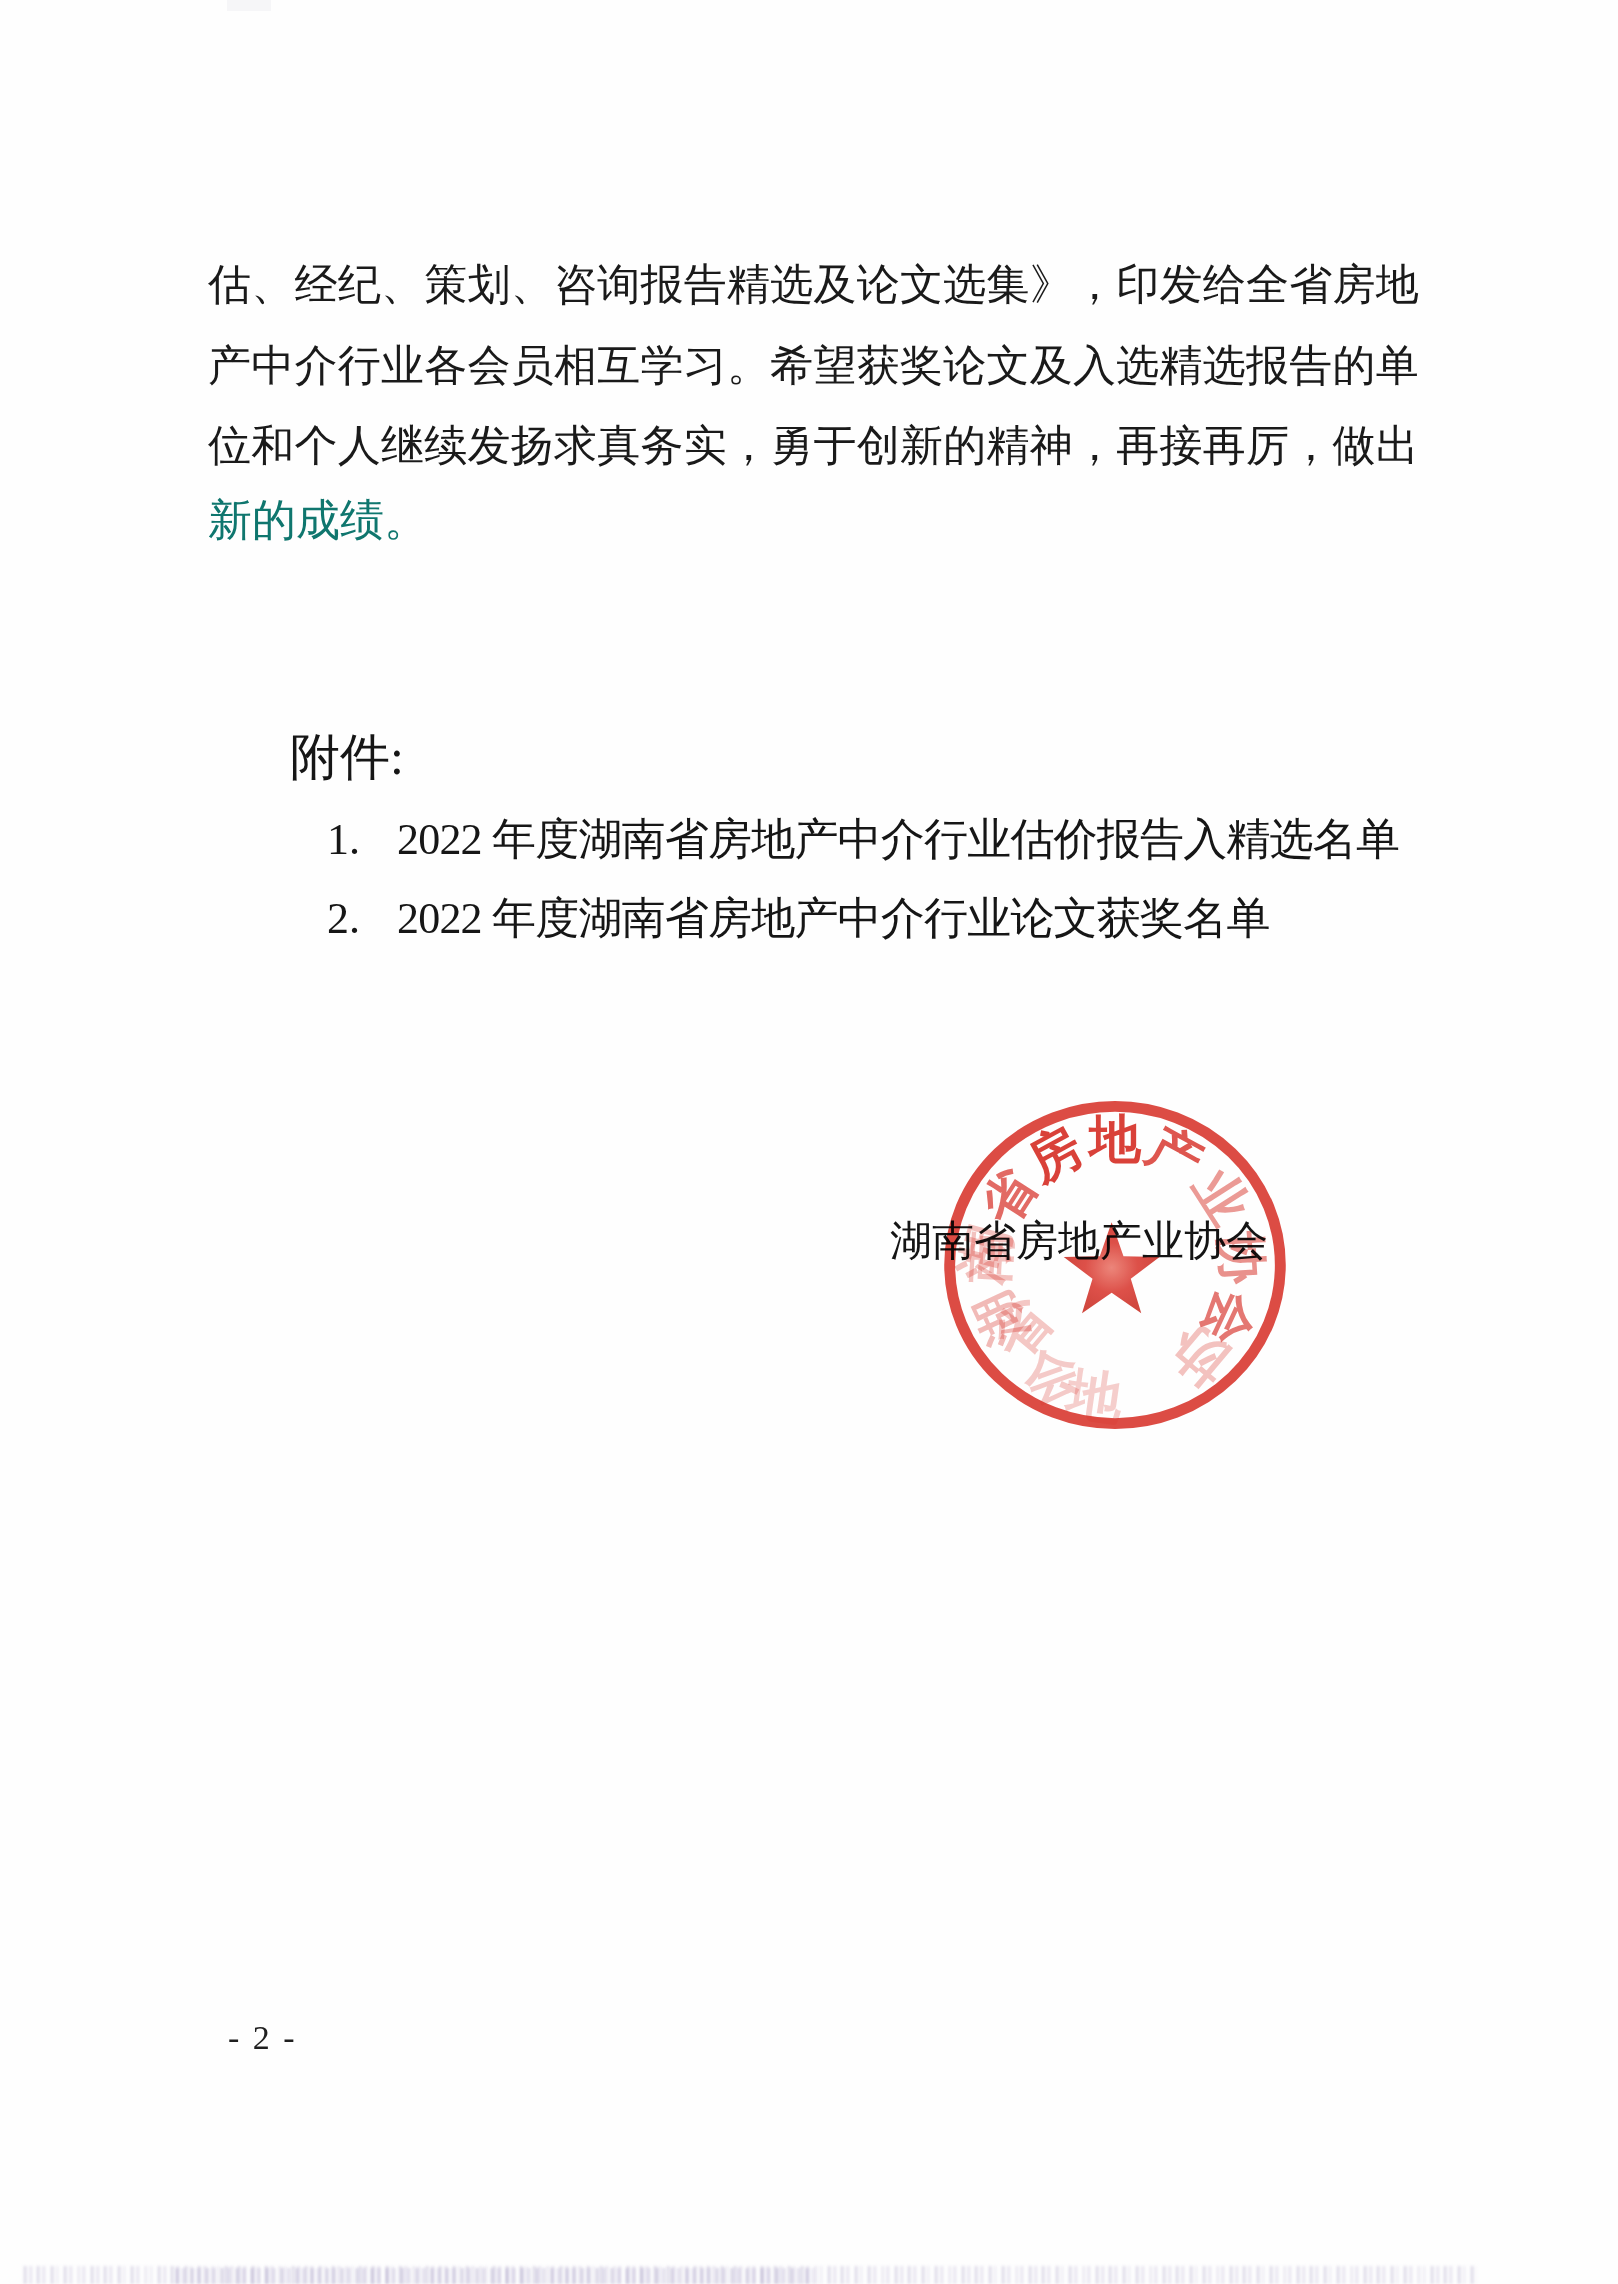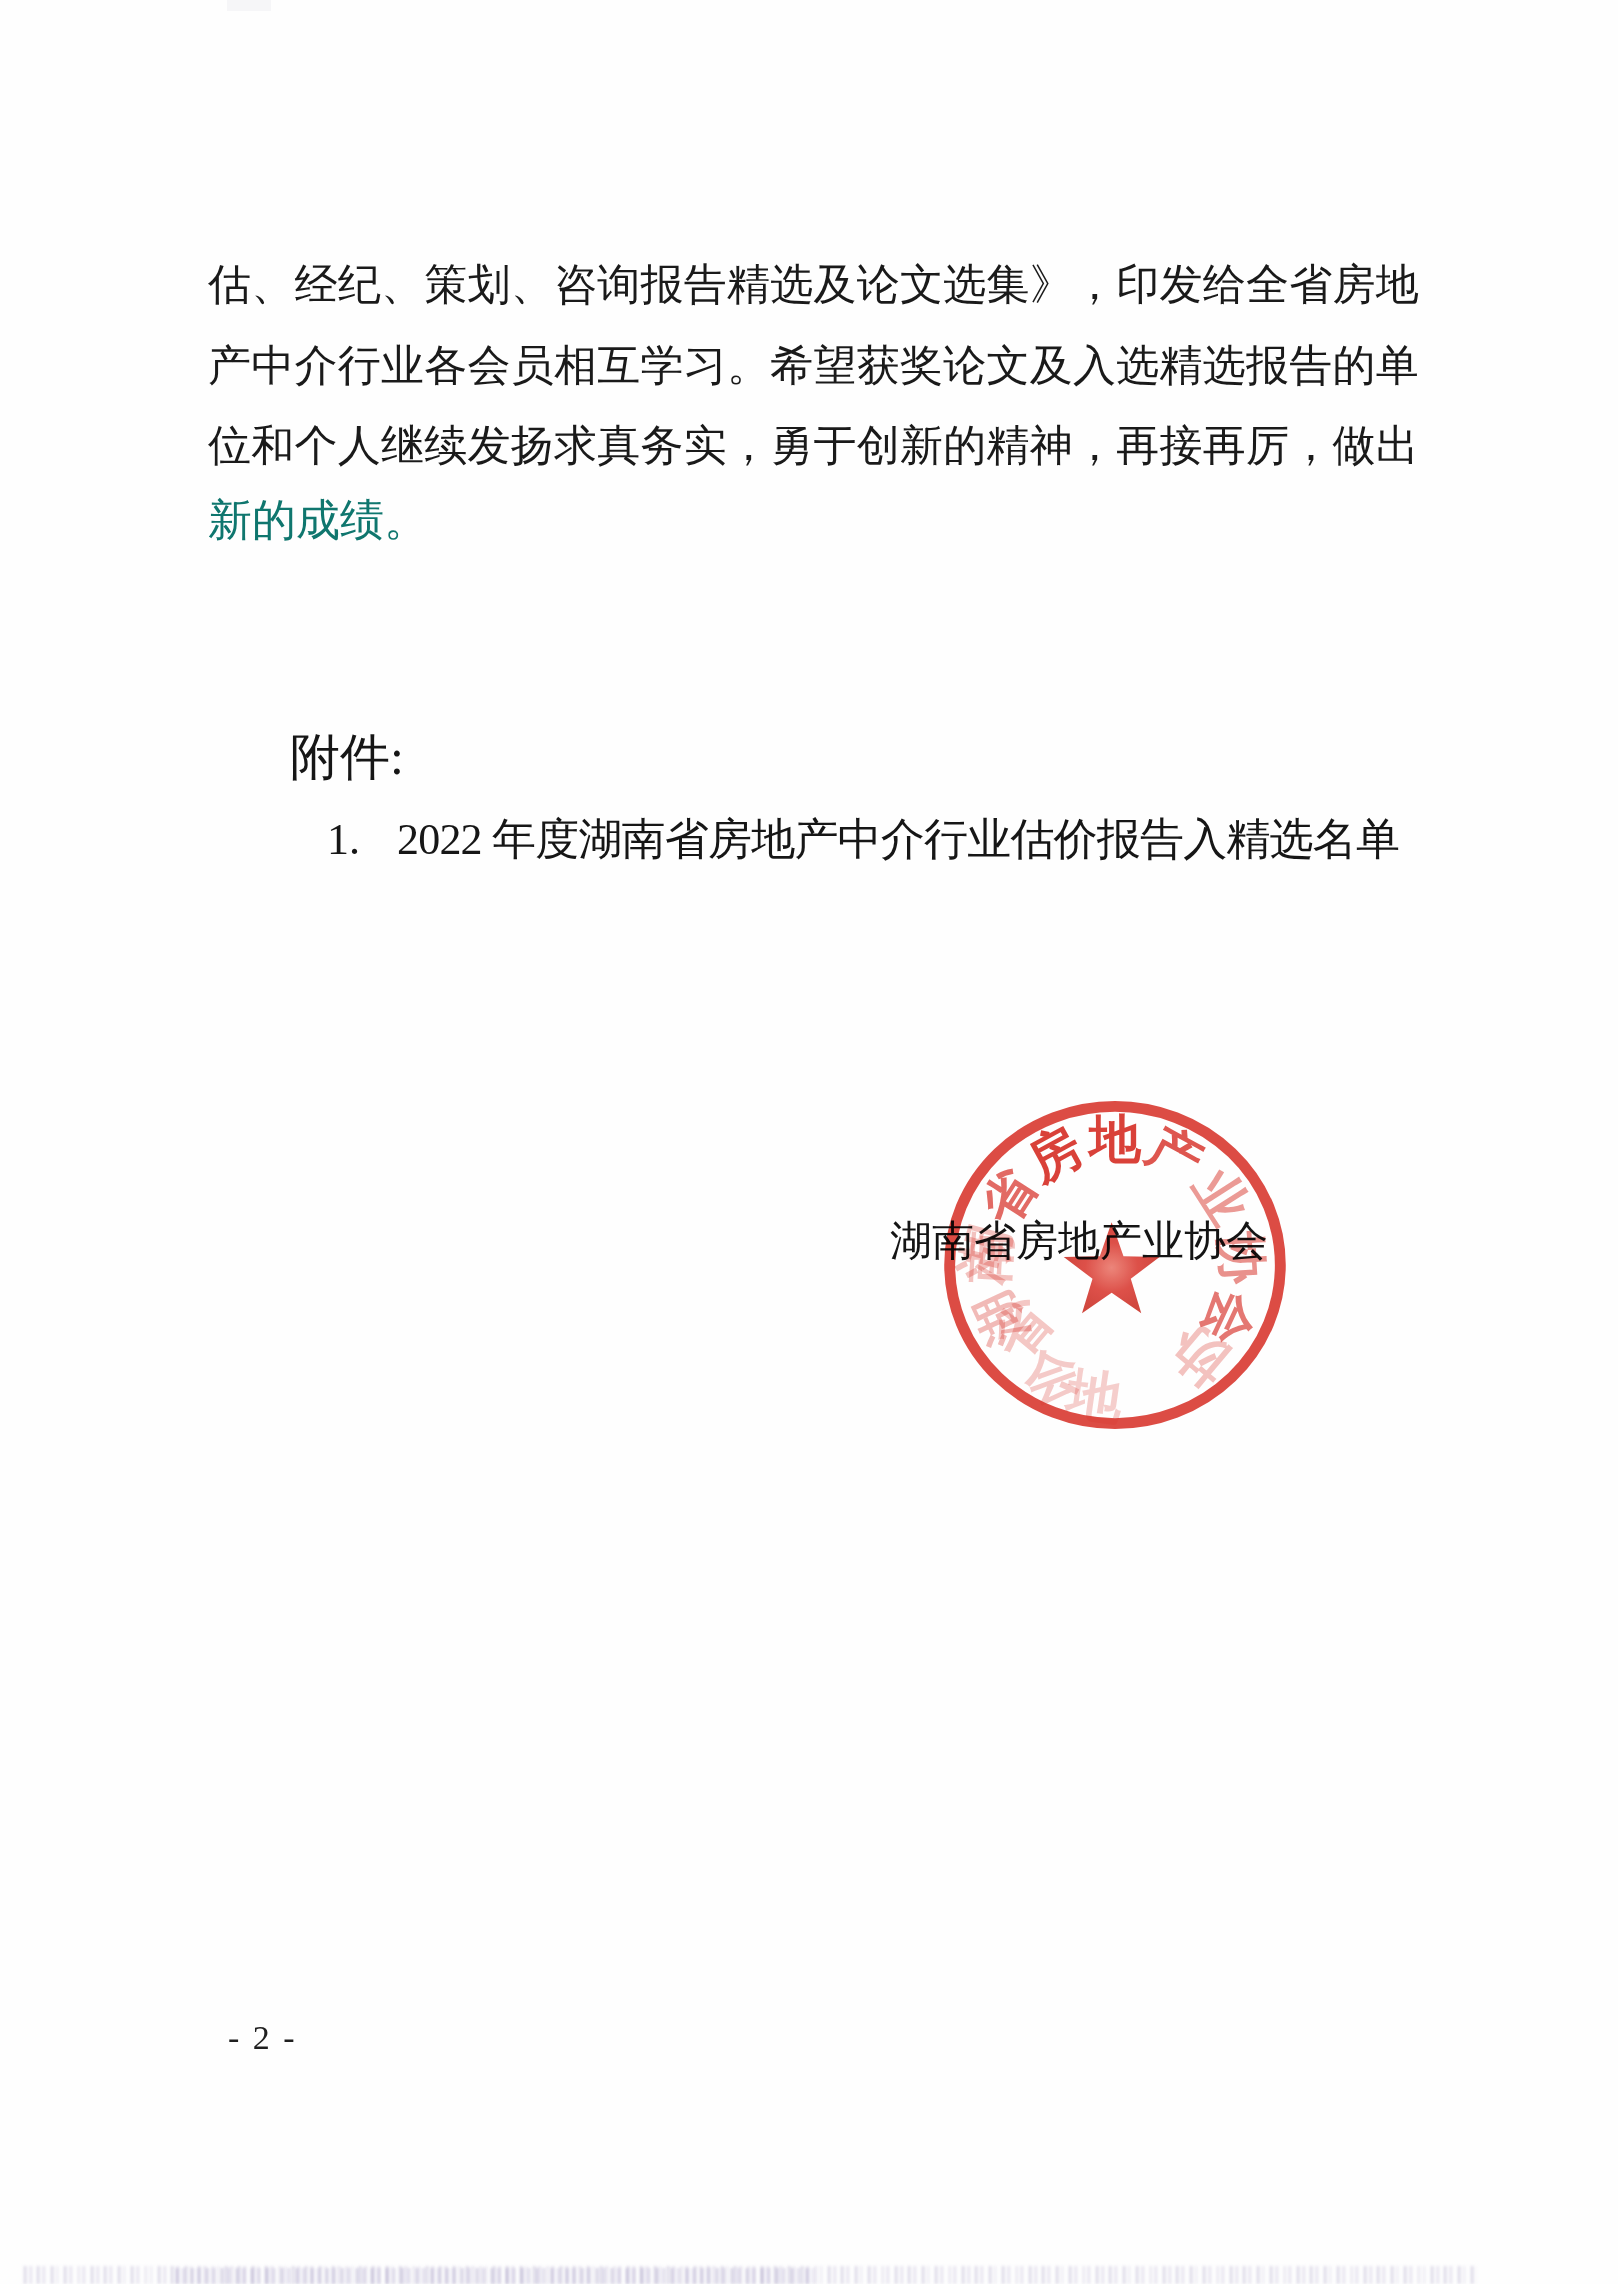--- a/index.html
+++ b/index.html
@@ -169,20 +169,23 @@
       <span>，</span>
       <span>做</span>
       <span>出</span>
     </div>
   <div class="plainline" style="top:496px">新的成绩。</div>
 
   <div class="att-label">附件:</div>
 
   <div class="att-item" style="top:816px">
     <span class="num">1.</span><span>2022 年度湖南省房地产中介行业估价报告入精选名单</span>
+  </div>
+  <div class="att-item" style="top:895px">
+    <span class="num">2.</span><span>2022 年度湖南省房地产中介行业论文获奖名单</span>
   </div>
 
   <div class="sig-org cjust">
       <span>湖</span>
       <span>南</span>
       <span>省</span>
       <span>房</span>
       <span>地</span>
       <span>产</span>
       <span>业</span>

